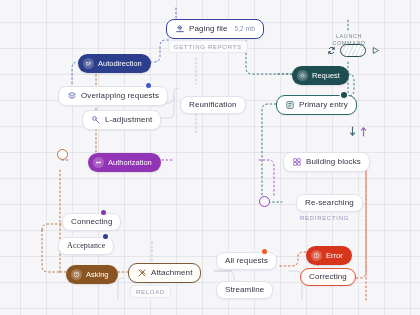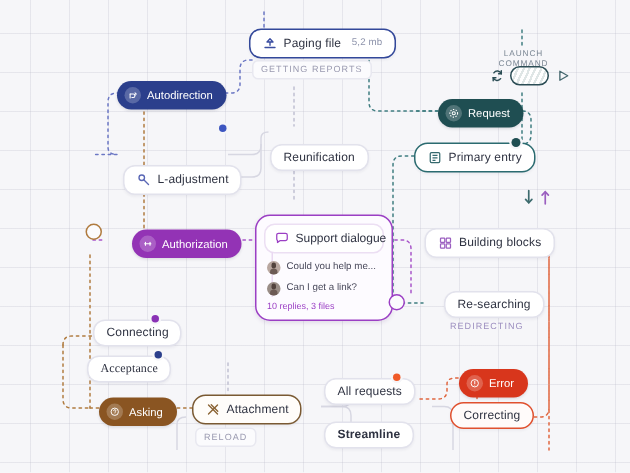--- a/index.html
+++ b/index.html
@@ -263,20 +263,29 @@
     <span class="glyph">
       <svg width="7" height="7" viewBox="0 0 12 12" fill="none" stroke="#ffffff" stroke-width="1.2" stroke-linecap="round">
         <path d="M3 9V4.5"></path>
           <path d="M3 4.5h3.5a2 2 0 0 1 0 4H5"></path>
           <path d="M8.6 3.2L10 4.6 8.6 6"></path>
       </svg>
     </span>
     <span class="lbl">Autodirection</span>
   </div>
 
+  <div class="node" style="left:58px;top:86px;">
+    <span class="ico">
+      <svg width="10" height="10" viewBox="0 0 12 12" fill="none" stroke="#4b5bb0" stroke-width="1" stroke-linejoin="round">
+        <path d="M6 1.8L10 4 6 6.2 2 4z"></path>
+          <path d="M2 6.6l4 2.2 4-2.2"></path>
+      </svg>
+    </span>
+    <span class="lbl">Overlapping requests</span>
+  </div>
   <div class="dot" style="left:146px;top:83px;background:#3d56c0;"></div>
 
   <div class="node" style="left:82px;top:110px;">
     <span class="ico">
       <svg width="10" height="10" viewBox="0 0 12 12" fill="none" stroke="#5a67b5" stroke-width="1.1" stroke-linecap="round">
         <circle cx="4.2" cy="4.2" r="2.2"></circle>
           <path d="M5.8 5.8L9.6 9.6"></path>
       </svg>
     </span>
     <span class="lbl">L-adjustment</span>
@@ -317,40 +326,20 @@
       <svg width="7" height="7" viewBox="0 0 12 12" fill="none" stroke="#ffffff" stroke-width="1.3" stroke-linecap="round">
         <path d="M2.4 6h7.2"></path>
           <path d="M3.4 4.4v3.2M8.6 4.4v3.2"></path>
       </svg>
     </span>
     <span class="lbl">Authorization</span>
   </div>
 
   <div class="ring" style="left:57px;top:149px;border:1.5px solid #b07b3f;"></div>
 
-  <div id="support-card" style="left:170px;top:143px;">
-    <div class="sd-head">
-      <span class="ico">
-        <svg width="10" height="10" viewBox="0 0 12 12" fill="none" stroke="#9b3fc4" stroke-width="1" stroke-linejoin="round">
-          <path d="M1.8 3.2a1.4 1.4 0 0 1 1.4-1.4h5.6a1.4 1.4 0 0 1 1.4 1.4v3a1.4 1.4 0 0 1-1.4 1.4H4.6L2.4 9.2V7.6a1.4 1.4 0 0 1-.6-1.2z"></path>
-        </svg>
-      </span>
-      <span>Support dialogue</span>
-    </div>
-    <div class="sd-divider"></div>
-    <div class="msg">
-      <span class="av"></span>
-      <span>Could you help me...</span>
-    </div>
-    <div class="msg">
-      <span class="av av2"></span>
-      <span>Can I get a link?</span>
-    </div>
-    <div class="meta">10 replies, 3 files</div>
-  </div>
   <div class="ring" style="left:259px;top:196px;border:1.5px solid #9b3fc4;"></div>
 
   <div class="node" style="left:296px;top:194px;">
     <span class="lbl">Re-searching</span>
   </div>
 
   <div class="node" style="left:283px;top:152px;">
     <span class="ico">
       <svg width="10" height="10" viewBox="0 0 12 12" fill="none" stroke="#9b5fc0" stroke-width="1" stroke-linejoin="round">
         <rect x="2" y="2" width="3.4" height="3.4" rx=".5"></rect>
@@ -394,21 +383,21 @@
     </span>
     <span class="lbl">Attachment</span>
   </div>
   <div class="cap" style="left:130px;top:285px;">RELOAD</div>
 
   <div class="node" style="left:216px;top:252px;">
     <span class="lbl">All requests</span>
   </div>
   <div class="dot" style="left:262px;top:249px;background:#f05a28;"></div>
 
-  <div class="node" style="left:216px;top:281px;font-weight:bold;">
+  <div class="node" style="left:216px;top:281px;">
     <span class="lbl">Streamline</span>
   </div>
 
   <div class="pill pill-red" style="left:306px;top:246px;">
     <span class="glyph">
       <svg width="7" height="7" viewBox="0 0 12 12" fill="none" stroke="#ffffff" stroke-width="1.1">
         <circle cx="6" cy="6" r="4.2"></circle>
           <path d="M6 3.6v3" stroke-linecap="round"></path>
         <circle cx="6" cy="8.4" r=".5" fill="#ffffff" stroke="none"></circle>
       </svg>

